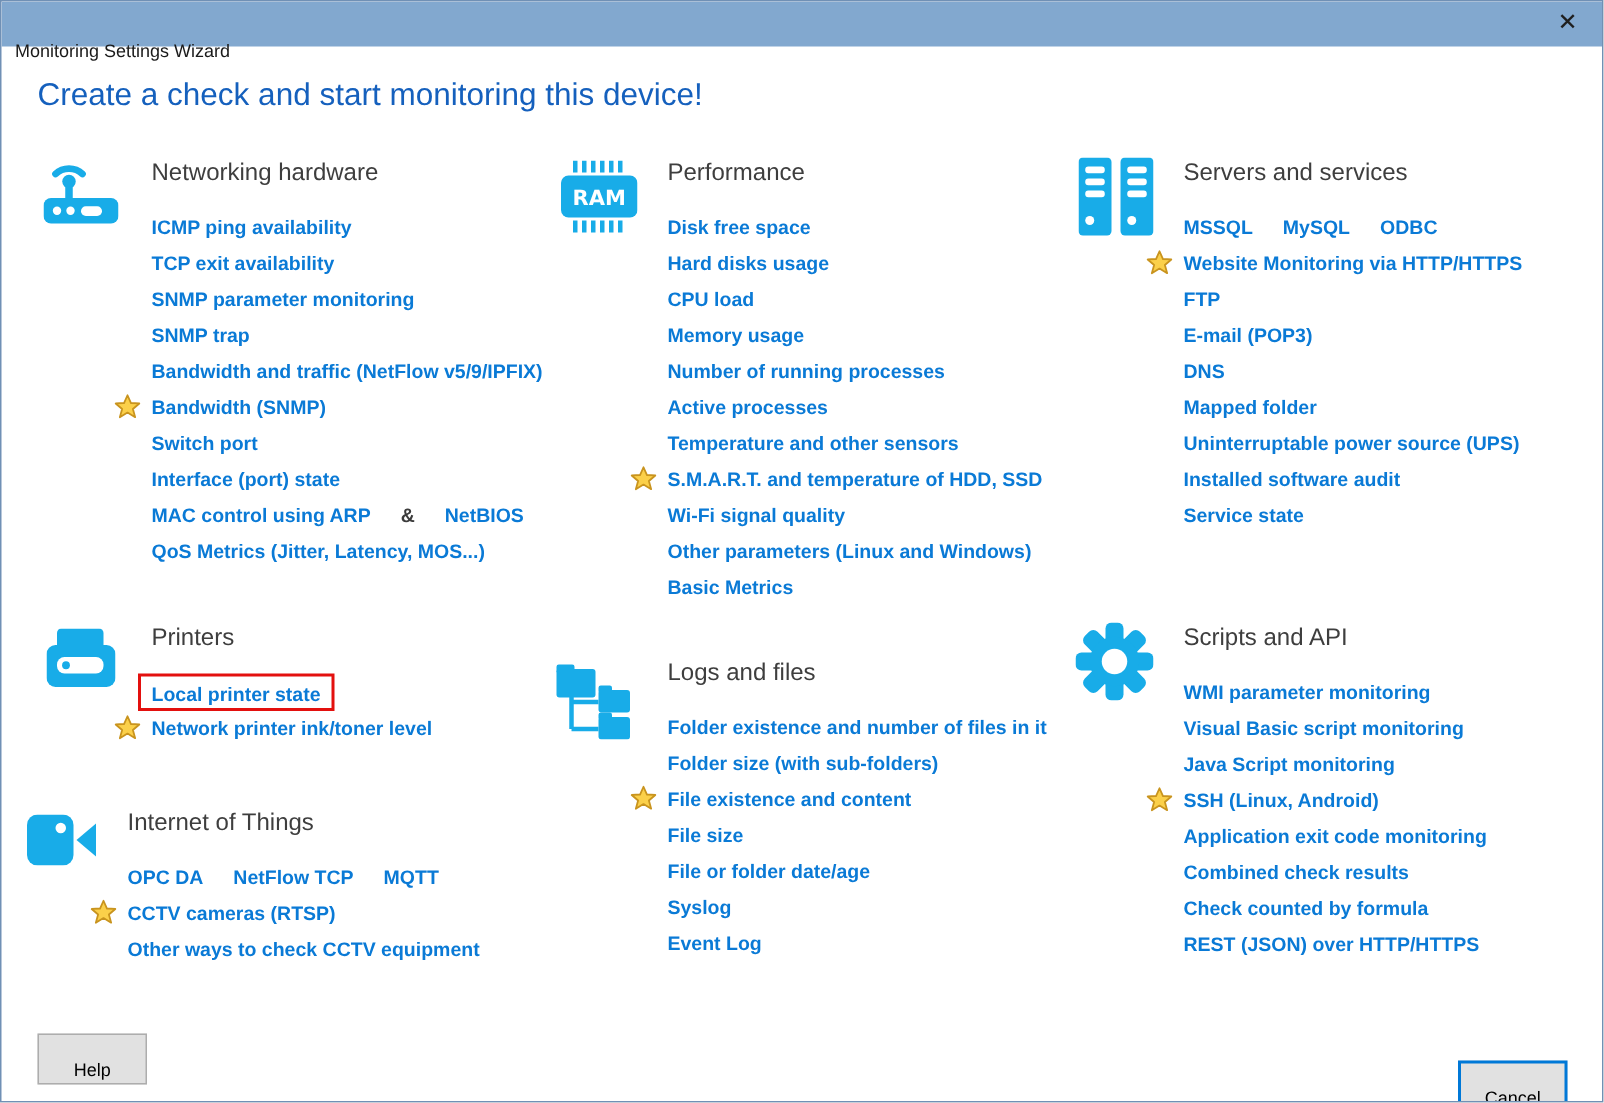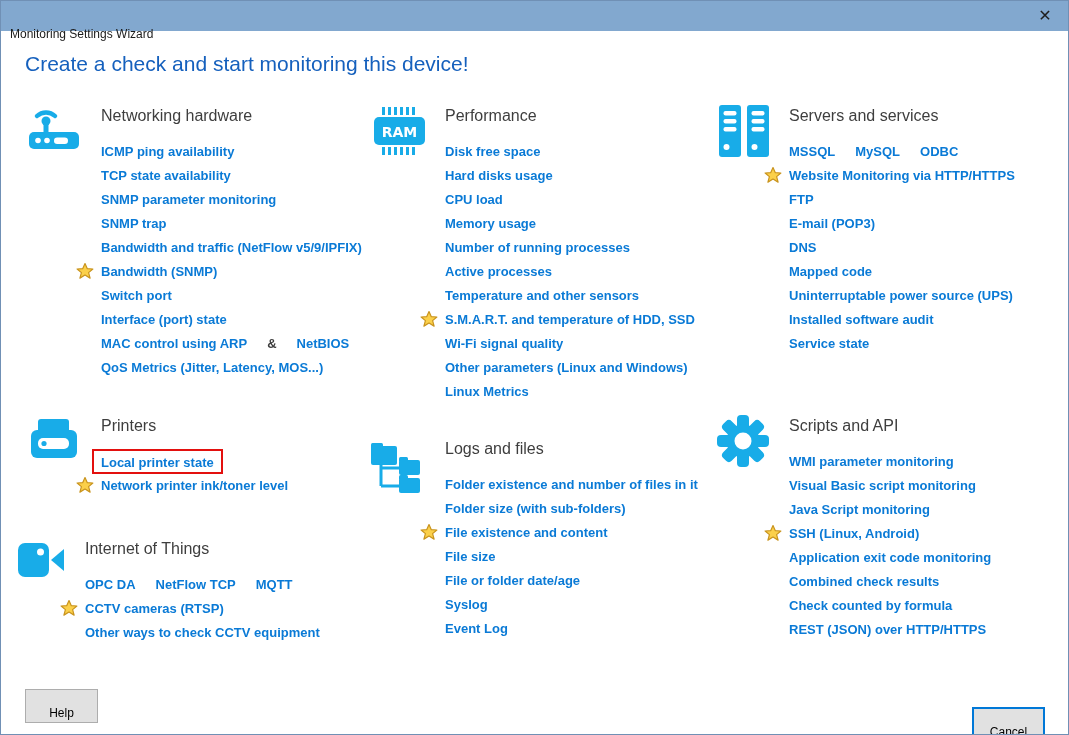--- a/index.html
+++ b/index.html
@@ -175,21 +175,21 @@
         </span>
     <h2 class="sec-title">Networking hardware</h2>
     <ul class="items">
           <li class="item">
             <span class="parts">
               <span class="link">ICMP ping availability</span>
             </span>
           </li>
           <li class="item">
             <span class="parts">
-              <span class="link">TCP state availability</span>
+              <span class="link">TCP exit availability</span>
             </span>
           </li>
           <li class="item">
             <span class="parts">
               <span class="link">SNMP parameter monitoring</span>
             </span>
           </li>
           <li class="item">
             <span class="parts">
               <span class="link">SNMP trap</span>
@@ -352,21 +352,21 @@
               <span class="link">Wi-Fi signal quality</span>
             </span>
           </li>
           <li class="item">
             <span class="parts">
               <span class="link">Other parameters (Linux and Windows)</span>
             </span>
           </li>
           <li class="item">
             <span class="parts">
-              <span class="link">Linux Metrics</span>
+              <span class="link">Basic Metrics</span>
             </span>
           </li>
         </ul>
   </section>
 
   <section class="section sec-logs">
     <span class="icon icon-folder-tree">
           <svg>
             <use href="#sym-folder-tree"></use>
           </svg>
@@ -451,21 +451,21 @@
               <span class="link">E-mail (POP3)</span>
             </span>
           </li>
           <li class="item">
             <span class="parts">
               <span class="link">DNS</span>
             </span>
           </li>
           <li class="item">
             <span class="parts">
-              <span class="link">Mapped code</span>
+              <span class="link">Mapped folder</span>
             </span>
           </li>
           <li class="item">
             <span class="parts">
               <span class="link">Uninterruptable power source (UPS)</span>
             </span>
           </li>
           <li class="item">
             <span class="parts">
               <span class="link">Installed software audit</span>

